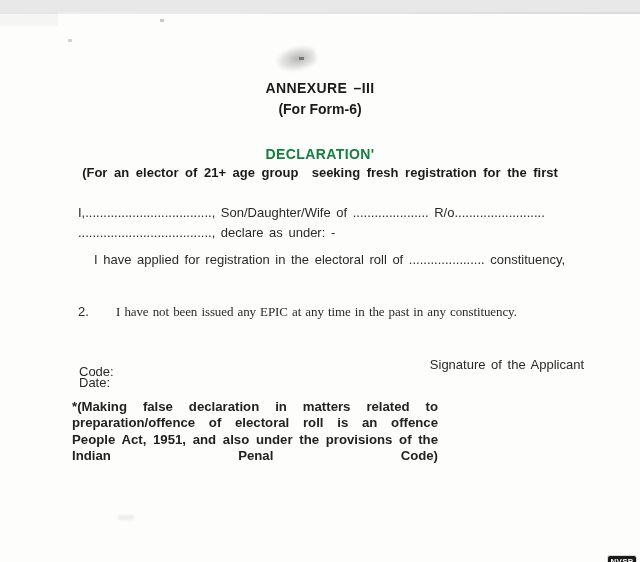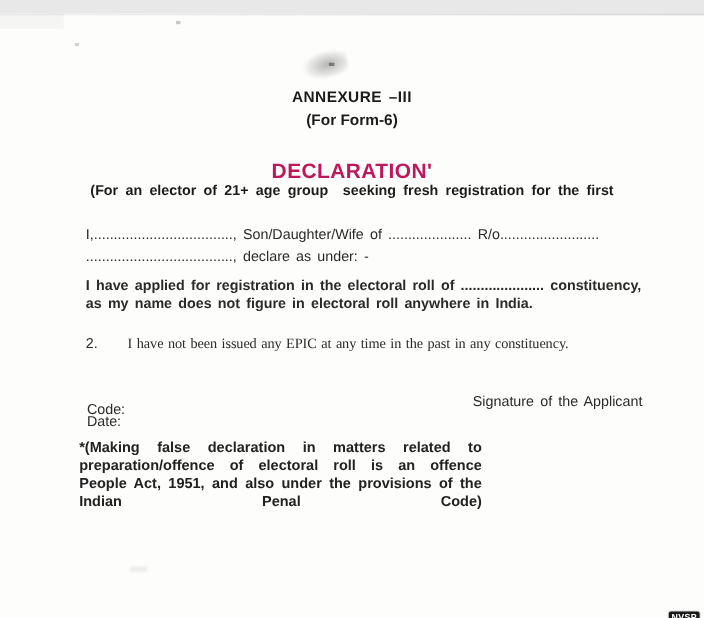--- a/index.html
+++ b/index.html
@@ -23,29 +23,29 @@
   .speck-a{position:absolute;left:160px;top:7px;width:4px;height:3px;background:rgba(100,100,100,0.35);filter:blur(0.5px);}
   .speck-b{position:absolute;left:68px;top:27px;width:4px;height:3px;background:rgba(120,120,120,0.3);filter:blur(0.6px);}
   .speck-c{position:absolute;left:118px;top:503px;width:16px;height:5px;background:rgba(120,120,120,0.12);filter:blur(1px);}
 
   .center{left:0;width:640px;text-align:center;}
   .abs{position:absolute;}
 
   .annexure-title{top:68px;font-size:14px;font-weight:bold;color:#1b1b1b;letter-spacing:0.4px;word-spacing:2px;}
   .annexure-subtitle{top:89px;font-size:14px;font-weight:bold;color:#1b1b1b;}
 
-  .heading{top:134px;font-size:19px;font-weight:bold;color:#be185d;letter-spacing:0.4px;}
+  .heading{top:134px;font-size:14px;font-weight:bold;color:#15803d;letter-spacing:0.4px;}
   .subtitle-line1{top:153px;font-size:13px;font-weight:bold;color:#1b1b1b;white-space:pre;word-spacing:3px;}
   .subtitle-line2{top:168px;font-size:13px;font-weight:bold;color:#1b1b1b;}
 
   .body-line{font-size:13px;color:#2a2a2a;word-spacing:2px;white-space:pre;}
   .intro-line1{left:78px;top:193px;}
   .intro-line2{left:78px;top:213px;}
 
-  .para1{left:78px;top:240px;width:470px;font-size:13px;line-height:15.5px;word-spacing:2px;font-weight:bold;}
+  .para1{left:94px;top:240px;width:470px;font-size:13px;line-height:15.5px;word-spacing:2px;}
   .para1 .l{white-space:pre;}
 
   .item2-number{left:78px;top:292px;font-size:13px;}
   .item2-text{left:116px;top:292px;font-size:13px;letter-spacing:-0.1px;word-spacing:1px;white-space:pre;font-family:Liberation Serif, serif;}
 
   .signature{top:345px;right:56px;font-size:13px;word-spacing:2px;text-align:right;}
   .place{left:79px;top:354px;font-size:13px;line-height:11px;}
   .date{left:79px;top:365px;font-size:13px;line-height:11px;}
 
   .footnote{left:72px;top:387px;width:366px;}
@@ -84,21 +84,20 @@
   <div class="abs center annexure-subtitle">(For Form-6)</div>
 
   <div class="abs center heading">DECLARATION'</div>
   <div class="abs center subtitle-line1">(For an elector of 21+ age group  seeking fresh registration for the first</div>
 
   <div class="abs body-line intro-line1">I,..................................., Son/Daughter/Wife of ..................... R/o.........................</div>
   <div class="abs body-line intro-line2">....................................., declare as under: -</div>
 
   <div class="abs para1">
     <div class="l">I have applied for registration in the electoral roll of ..................... constituency,</div>
-    <div class="l">as my name does not figure in electoral roll anywhere in India.</div>
   </div>
 
   <div class="abs item2-number">2.</div>
   <div class="abs item2-text">I have not been issued any EPIC at any time in the past in any constituency.</div>
 
   <div class="abs signature">Signature of the Applicant</div>
   <div class="abs place">Code:</div>
   <div class="abs date">Date:</div>
 
   <div class="abs footnote">

